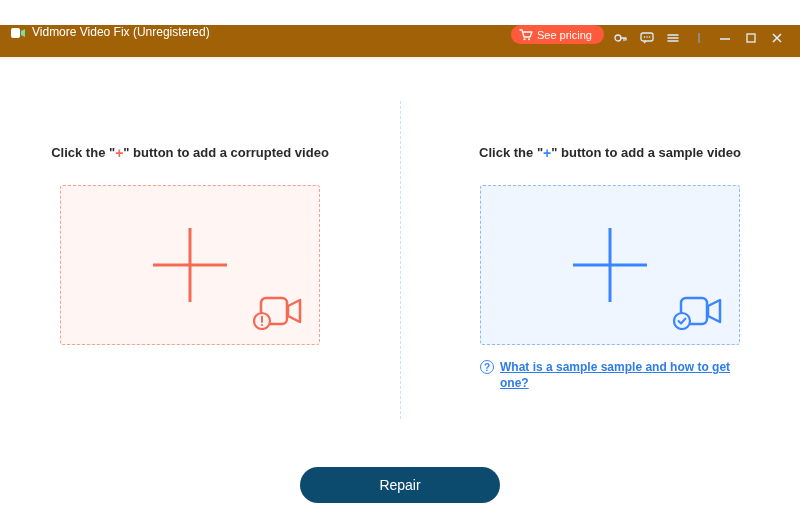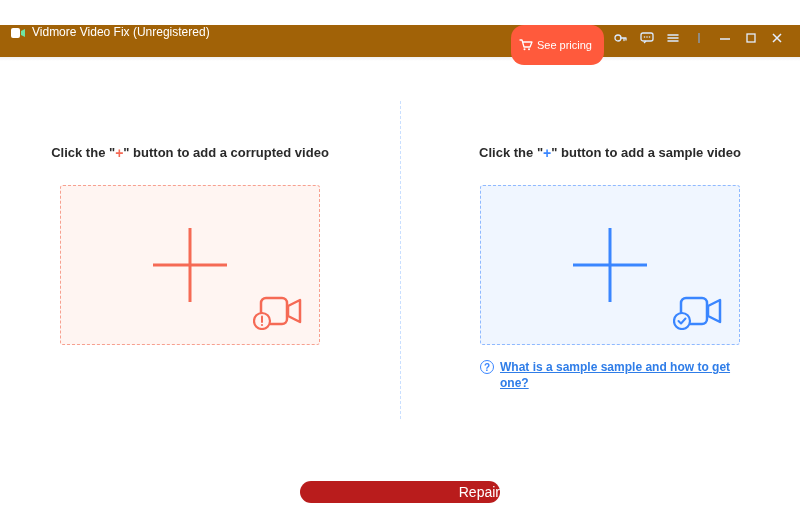--- a/index.html
+++ b/index.html
@@ -28,21 +28,21 @@
     width: 26px; height: 26px;
     display: inline-flex; align-items: center; justify-content: center;
     color: #e4efff;
     cursor: pointer;
   }
   .tb-btn svg { display: block; }
   .see-pricing {
     background: #ff5a3c;
     color: #fff;
     border-radius: 13px;
-    height: 40px;
+    height: 19px;
     padding: 0 12px 0 8px;
     display: inline-flex;
     align-items: center;
     font-size: 11px;
     cursor: pointer;
     margin-right: 4px;
     gap: 4px;
   }
   .see-pricing svg { display:block; }
   .shadow-strip {
@@ -142,29 +142,28 @@
 
   
   .footer {
     position: absolute;
     bottom: 16px;
     left: 0; right: 0;
     display: flex;
     justify-content: center;
   }
   .repair-btn {
-    background: #b91c1c;
+    background: #0c4a6e;
     color: #fff;
     border: none;
     border-radius: 20px;
     width: 200px;
-    height: 22px;
+    height: 36px;
     font-size: 14px;
     cursor: pointer;
-    text-align: right;
   }
 </style>
 </head>
 <body>
 
 <div class="titlebar">
   <span class="logo-icon">
     <svg width="16" height="16" viewBox="0 0 16 16">
       <rect x="1" y="3" width="9" height="10" rx="2" fill="#fff"></rect>
       <path d="M11 6 L15 4 L15 12 L11 10 Z" fill="#6fe3a1"></path>

